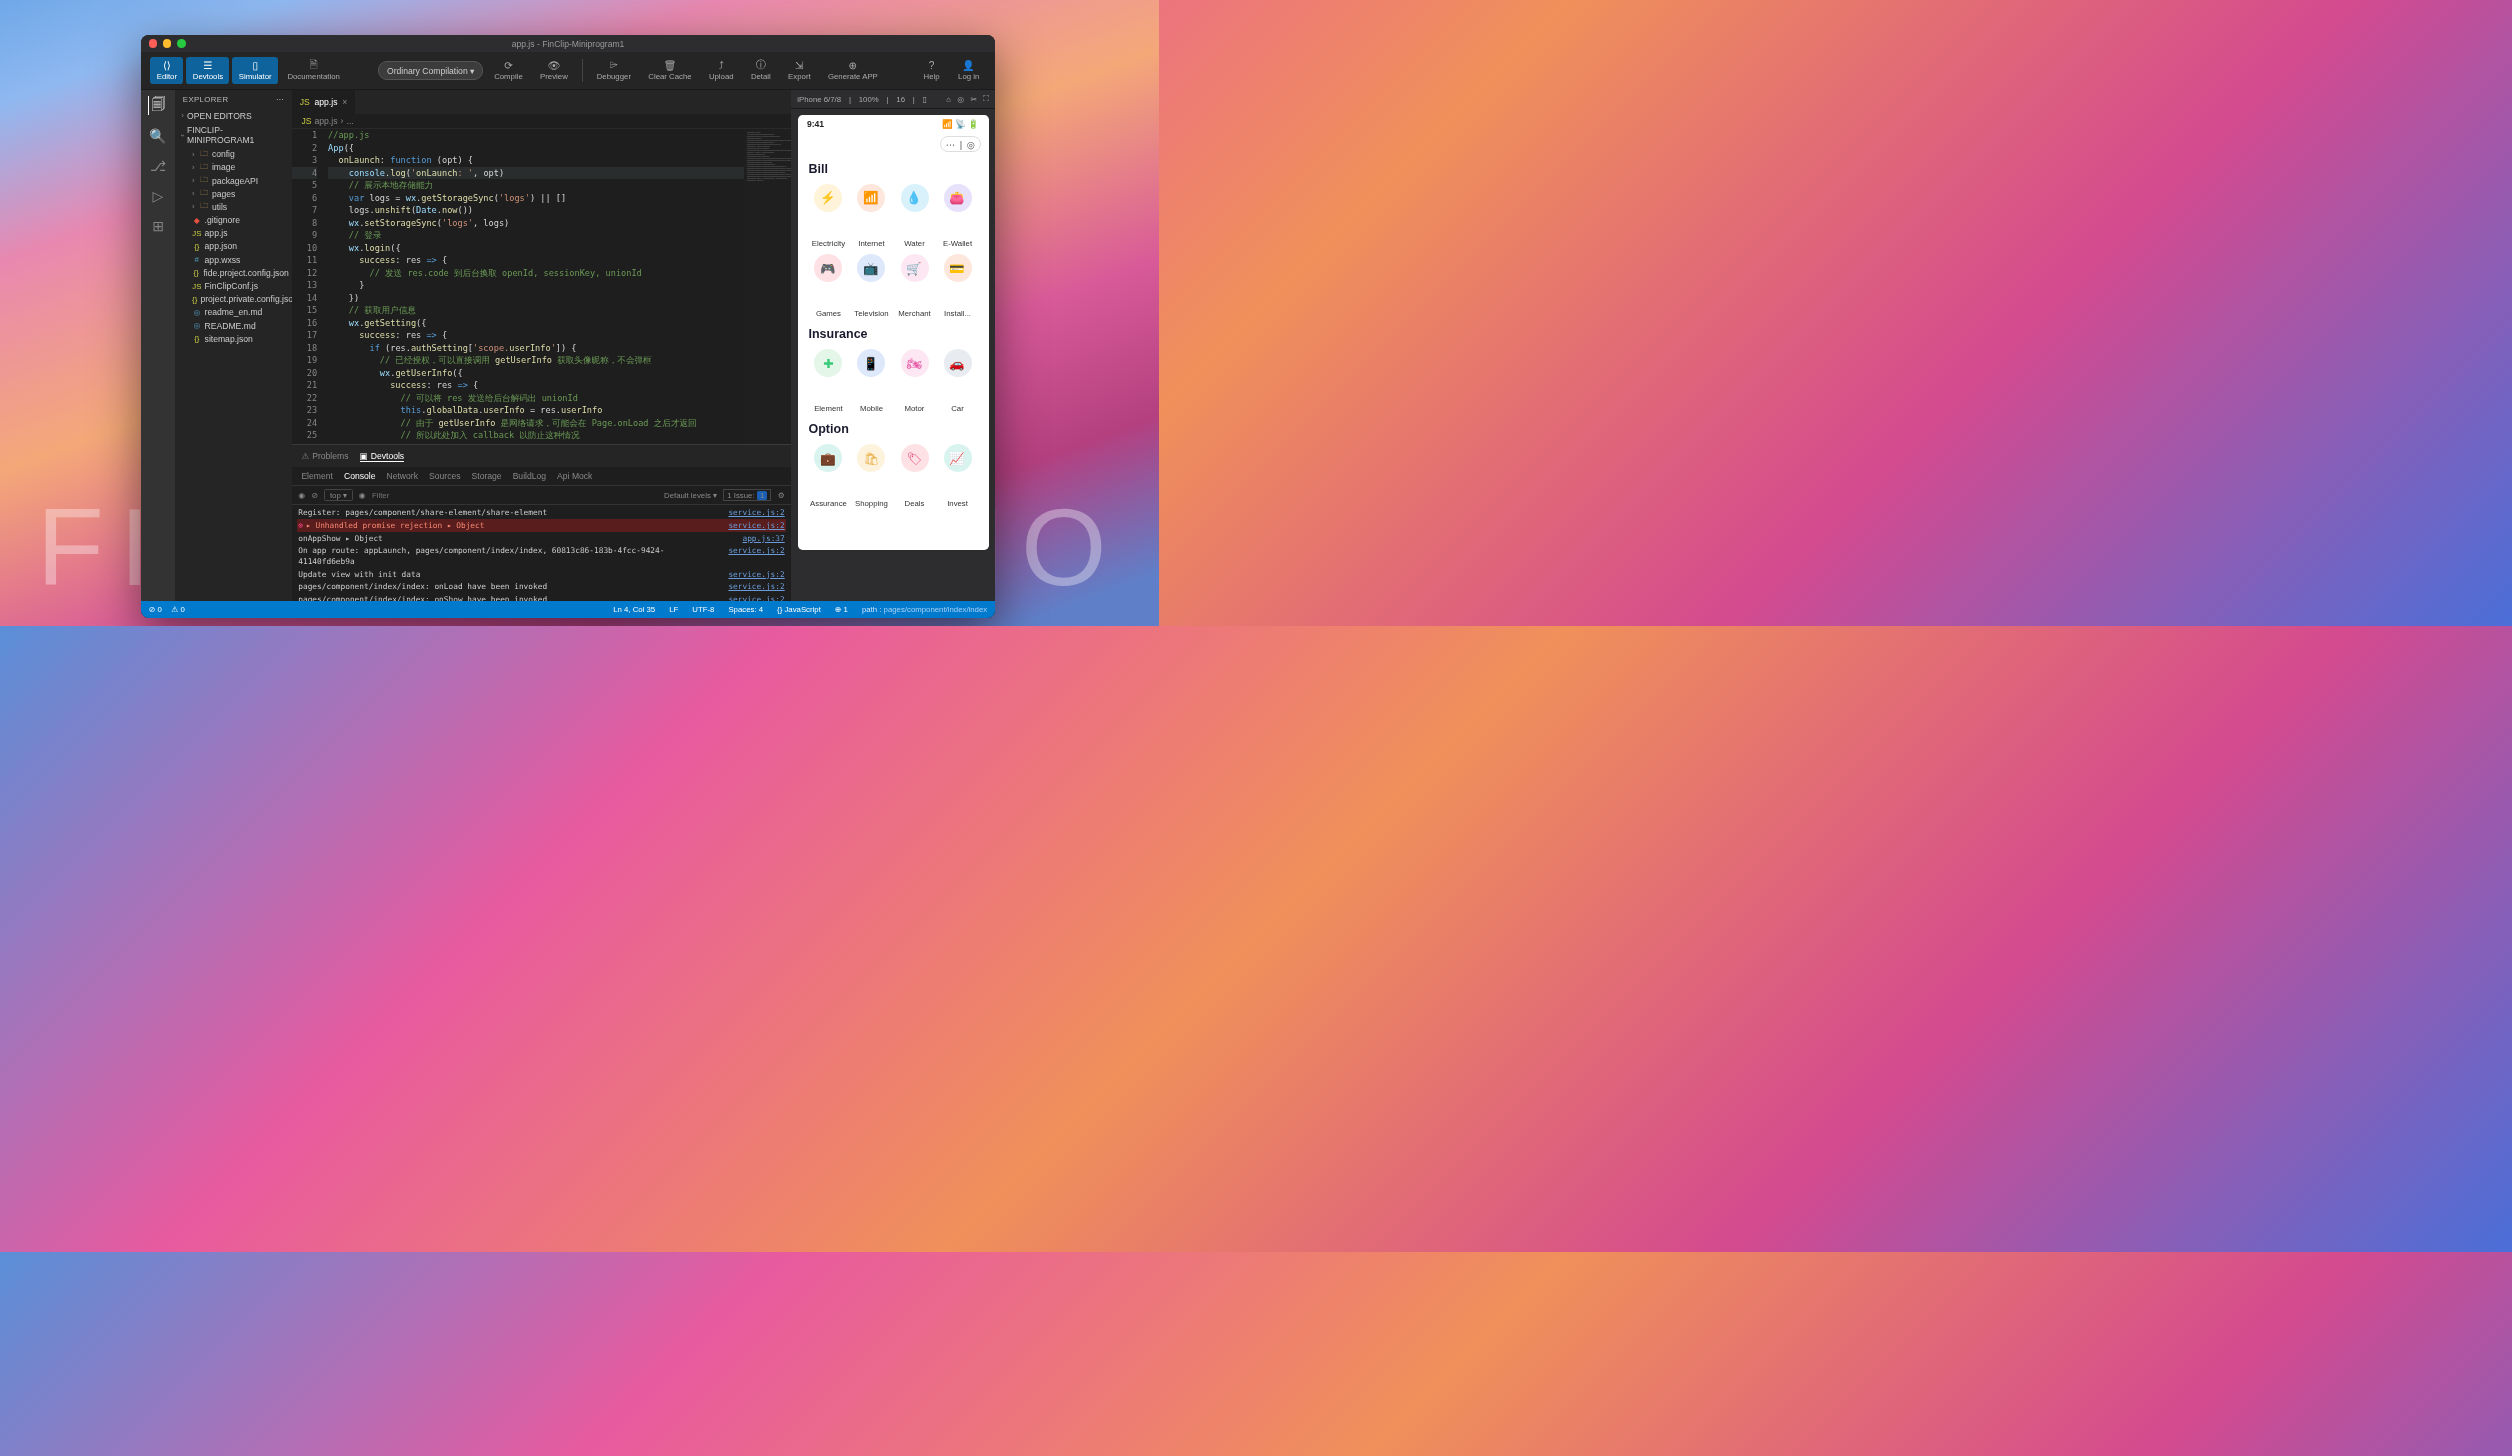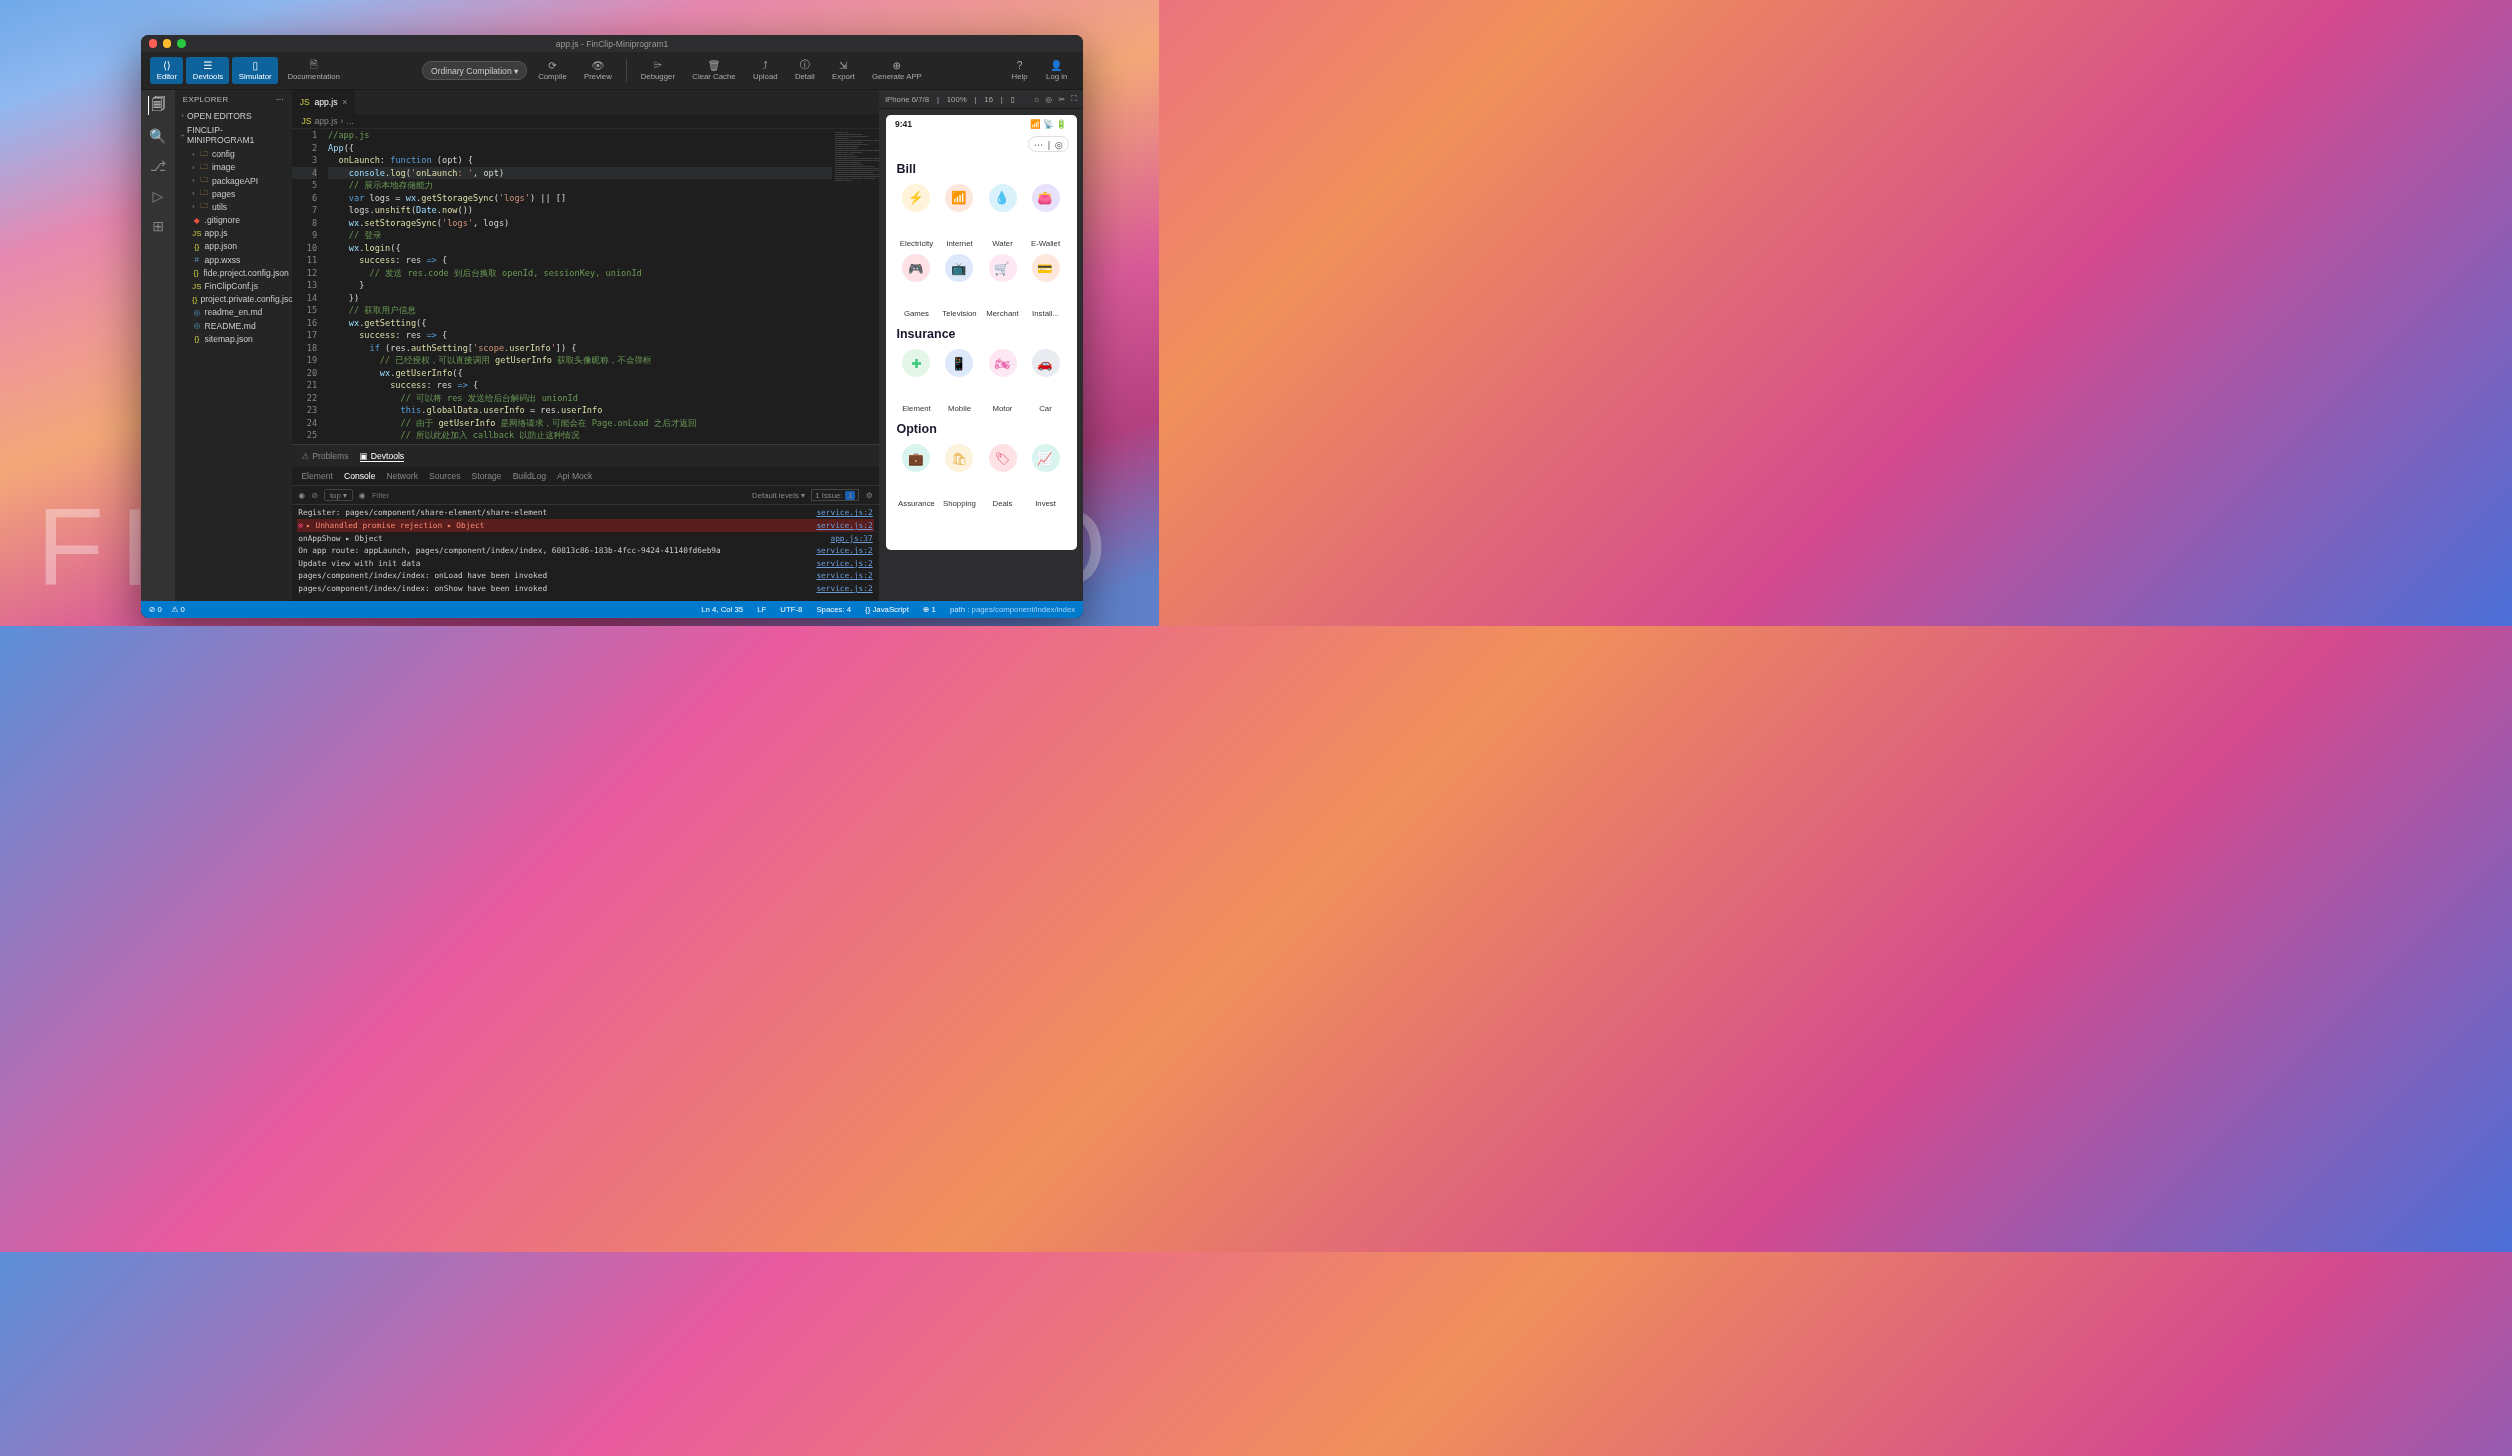--- a/index.html
+++ b/index.html
@@ -25,21 +25,21 @@
   font-weight: 300;
   letter-spacing: 15.7px;
   color: rgba(255,255,255,0.35);
   pointer-events: none;
   font-family: Arial, sans-serif;
 }
 .window {
   position: absolute;
   left: 141px;
   top: 35px;
-  width: 942px;
+  width: 854px;
   height: 583px;
   background: #1e1e1e;
   border-radius: 7.8px;
   box-shadow: 0 15.7px 47px rgba(0,0,0,0.5);
   display: flex;
   flex-direction: column;
   overflow: hidden;
   color: #ccc;
   font-size: 8.6px;
 }

